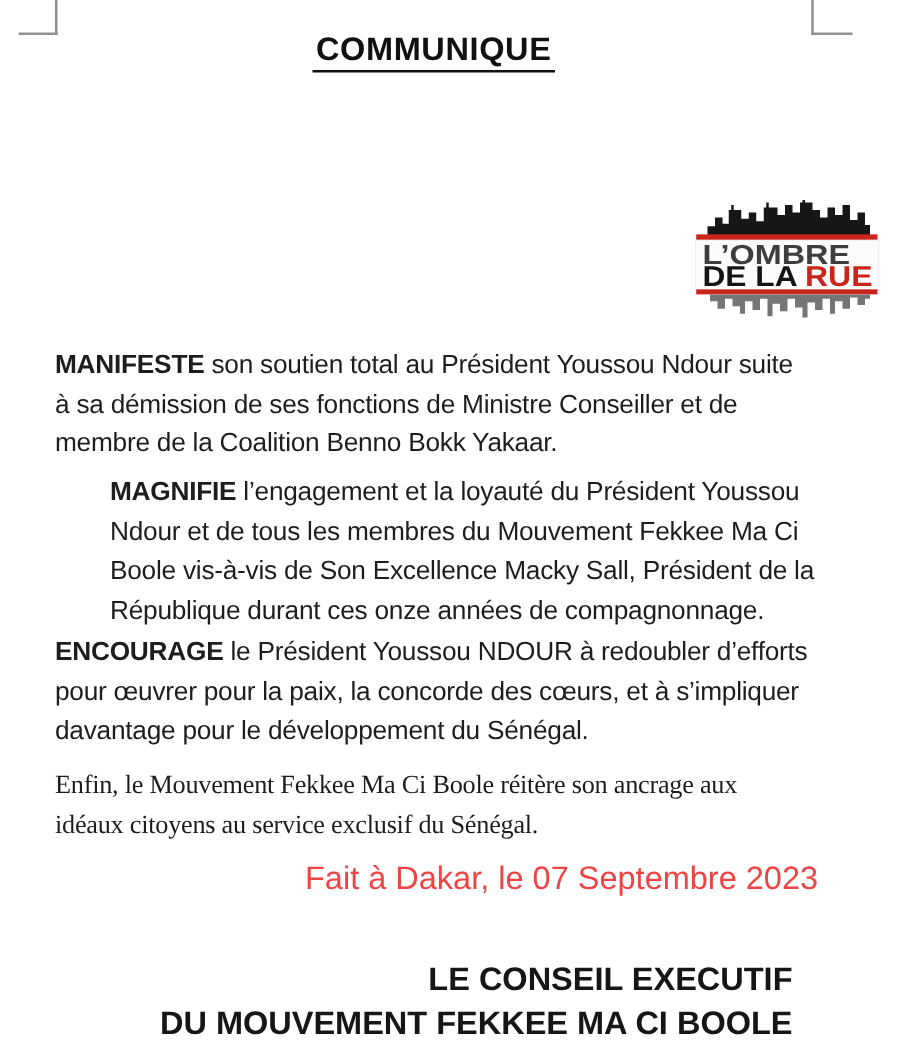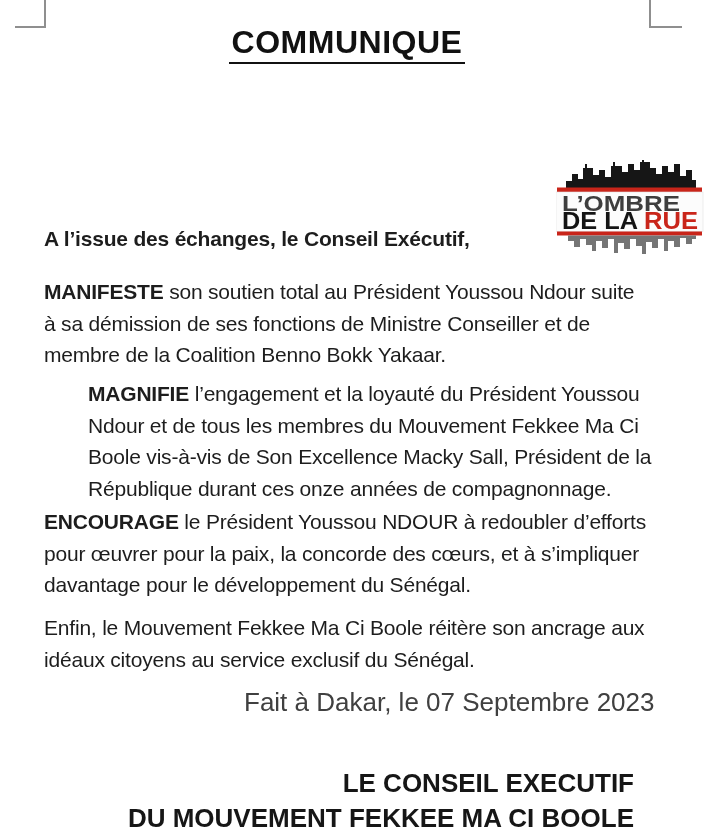--- a/index.html
+++ b/index.html
@@ -9,35 +9,35 @@
     overflow:hidden;position:relative;
   }
   .page{position:relative;width:720px;height:838px;background:#ffffff;}
 
   
   .corner{position:absolute;top:0;}
   .corner-left{left:15px;width:29px;height:26px;border-right:2px solid #8f8f8f;border-bottom:2px solid #8f8f8f;}
   .corner-right{left:649px;width:31px;height:26px;border-left:2px solid #8f8f8f;border-bottom:2px solid #8f8f8f;}
 
   .title{position:absolute;top:24px;left:0;width:694px;margin:0;
-    text-align:center;font-size:32px;font-weight:700;letter-spacing:.5px;color:#111;}
+    text-align:center;font-size:26px;font-weight:700;letter-spacing:.5px;color:#111;}
   .title-text{border-bottom:2px solid #111;padding:0 3px 2px;}
 
   .para{position:absolute;left:44px;margin:0;font-size:21px;line-height:31.5px;
     white-space:pre;letter-spacing:-0.2px;font-weight:400;}
   .para b{font-weight:700;text-align:right;}
   .p-intro{top:91px;}
   .p-issue{top:223px;font-weight:700;}
   .p-manifeste{top:276px;}
   .p-magnifie{top:378px;margin-left:44px;}
   .p-encourage{top:506px;}
-  .p-conclusion{top:612px;}
+  .p-conclusion{top:612px;font-family:Liberation Serif, serif;}
 
   .date{position:absolute;left:244px;top:687px;margin:0;font-size:26px;
-    letter-spacing:0;color:#404040;}
+    letter-spacing:0;color:#ef4444;}
 
   .signature{position:absolute;right:70px;top:750px;margin:16px;text-align:right;
     font-size:26px;font-weight:700;line-height:35px;color:#161616;}
 
   .logo{position:absolute;left:556px;top:159px;width:148px;height:98px;}
   .logo svg{display:block;width:148px;height:98px;}
 </style>
 </head>
 <body>
 
@@ -55,21 +55,20 @@
       <rect x="0" y="33" width="147" height="39.5" stroke="#e2e2e2" stroke-width="0.6" fill="#fcfcfc"></rect>
       <text x="6" y="52" font-size="22" font-weight="bold" font-family="Liberation Sans, sans-serif" textLength="118" lengthAdjust="spacingAndGlyphs" fill="#3e3e3e">L’OMBRE</text>
       <text x="6" y="70" font-size="23" font-weight="bold" font-family="Liberation Sans, sans-serif" textLength="76" lengthAdjust="spacingAndGlyphs" fill="#141414">DE LA</text>
       <text x="88" y="70" font-size="23" font-weight="bold" font-family="Liberation Sans, sans-serif" textLength="54" lengthAdjust="spacingAndGlyphs" fill="#c9251a">RUE</text>
       <rect x="1" y="72.5" width="145" height="4" fill="#c9251a"></rect>
       <path d="M12 76.5 L12 82 L18 82 L18 88 L24 88 L24 80 L30 80 L30 86 L36 86 L36 92 L40 92 L40 82 L46 82 L46 89 L52 89 L52 80 L58 80 L58 94 L62 94 L62 84 L68 84 L68 90 L74 90 L74 80 L80 80 L80 87 L86 87 L86 95 L90 95 L90 83 L96 83 L96 89 L102 89 L102 80 L108 80 L108 92 L112 92 L112 82 L118 82 L118 88 L124 88 L124 79 L130 79 L130 85 L136 85 L136 80 L140 80 L140 76.5 Z" fill="#757575"></path>
     </svg>
   </div>
 
 
-  <p class="para p-issue">A l’issue des échanges, le Conseil Exécutif,</p>
 
   <p class="para p-manifeste"><b>MANIFESTE</b><span> son soutien total au Président Youssou Ndour suite
 à sa démission de ses fonctions de Ministre Conseiller et de
 membre de la Coalition Benno Bokk Yakaar.</span></p>
 
   <p class="para p-magnifie"><b>MAGNIFIE</b><span> l’engagement et la loyauté du Président Youssou
 Ndour et de tous les membres du Mouvement Fekkee Ma Ci
 Boole vis-à-vis de Son Excellence Macky Sall, Président de la
 République durant ces onze années de compagnonnage.</span></p>
 

